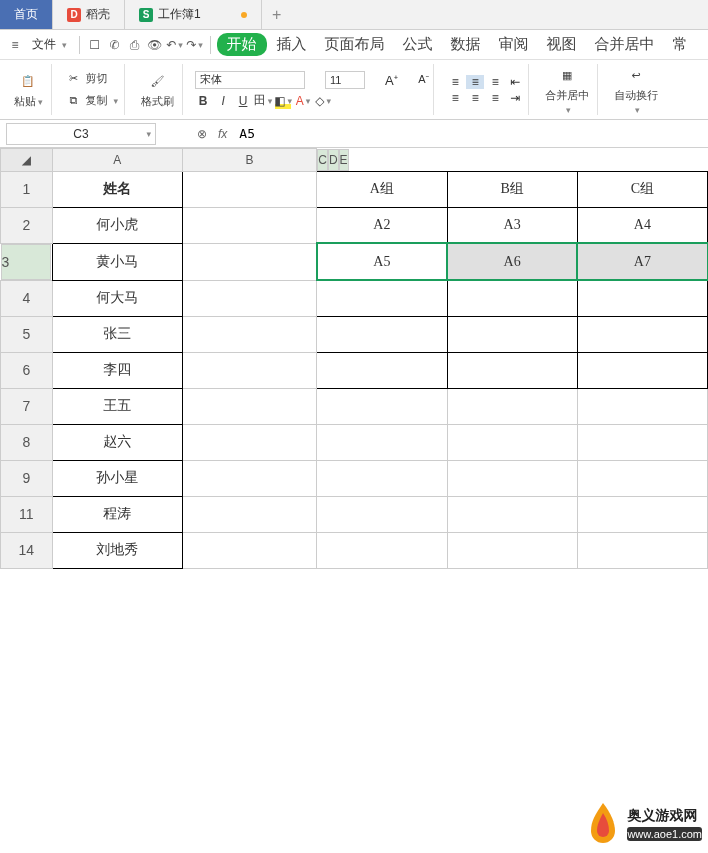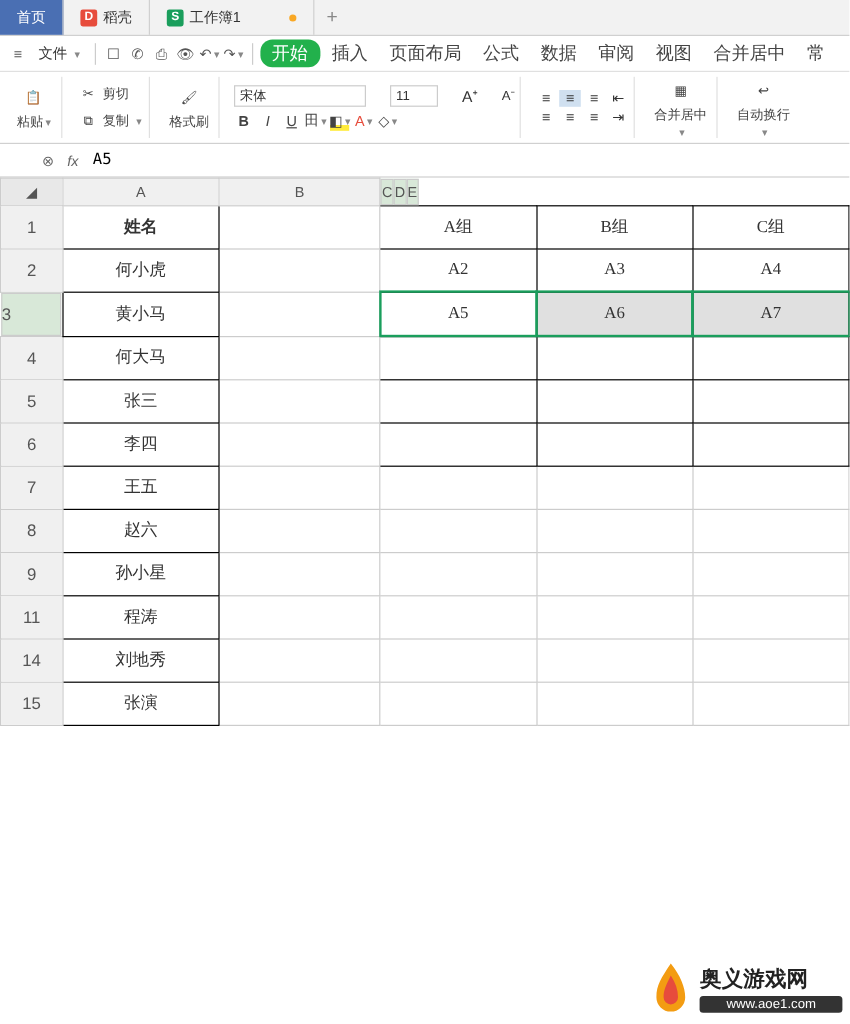--- a/index.html
+++ b/index.html
@@ -63,22 +63,22 @@
 .sel-range { background: #e0e0e0; }
 .sel-outline { outline: 2px solid #1a9e5c; outline-offset: -1px; }
 .active-cell { background: #fff !important; outline: 2px solid #1a9e5c; outline-offset: -1px; z-index: 2; }
 .col-c { width: 126px; } .col-d { width: 126px; } .col-e { width: 126px; }
 .col-a { width: 126px; } .col-b { width: 130px; }
 
 
 .watermark { position: absolute; right: 6px; bottom: 6px; display: flex; align-items: center; gap: 6px; }
 .wm-flame { width: 36px; height: 46px; }
 .wm-text { display: flex; flex-direction: column; }
-.wm-title { font-size: 18px; font-weight: bold; color: #222; }
-.wm-url { background: #333; color: #fff; font-size: 11px; padding: 1px 22px; border-radius: 3px; margin-top: 2px; display: inline-block; }
+.wm-title { font-size: 14px; font-weight: bold; color: #222; }
+.wm-url { background: #333; color: #fff; font-size: 11px; padding: 1px 0; border-radius: 3px; margin-top: 2px; display: inline-block; }
 </style>
 </head>
 <body>
 
 <div class="tabs-bar">
   <div class="tab home">首页</div>
   <div class="tab">
     <span class="tab-icon" style="background:#e74c3c">D</span>
     <span>稻壳</span>
   </div>
@@ -178,20 +178,23 @@
   </div>
   <div class="rgroup noborder">
     <div class="rbtn-big menu-drop">
       <span class="ico">↩</span>
       <span>自动换行</span>
     </div>
   </div>
 </div>
 
 <div class="formula-bar">
+  <div class="name-box">
+      <span>C3</span>
+    </div>
   <span class="fb-ico">⊗</span>
   <span class="fx">fx</span>
   <input class="formula-input" value="A5" style="">
 </div>
 
 <div class="sheet">
 <table class="grid">
   <colgroup>
     <col style="width:50px">
         <col class="col-a">
@@ -290,28 +293,20 @@
           <td></td>
         </tr>
   <tr>
           <td class="rowhdr">14</td>
           <td class="cell-border data-col">刘地秀</td>
           <td></td>
           <td></td>
           <td></td>
           <td></td>
         </tr>
-  <tr>
-          <td class="rowhdr">15</td>
-          <td class="cell-border data-col">张演</td>
-          <td></td>
-          <td></td>
-          <td></td>
-          <td></td>
-        </tr>
 </tbody>
     </table>
 </div>
 
 <div class="watermark">
   <svg class="wm-flame" viewBox="0 0 36 46">
     <path d="M18 2 C10 14 6 20 6 30 a12 12 0 0 0 24 0 C30 22 26 12 18 2 Z" fill="#f39c12"></path>
     <path d="M18 12 C14 20 12 24 12 30 a6 6 0 0 0 12 0 C24 24 22 18 18 12 Z" fill="#e74c3c"></path>
   </svg>
   <div class="wm-text">

